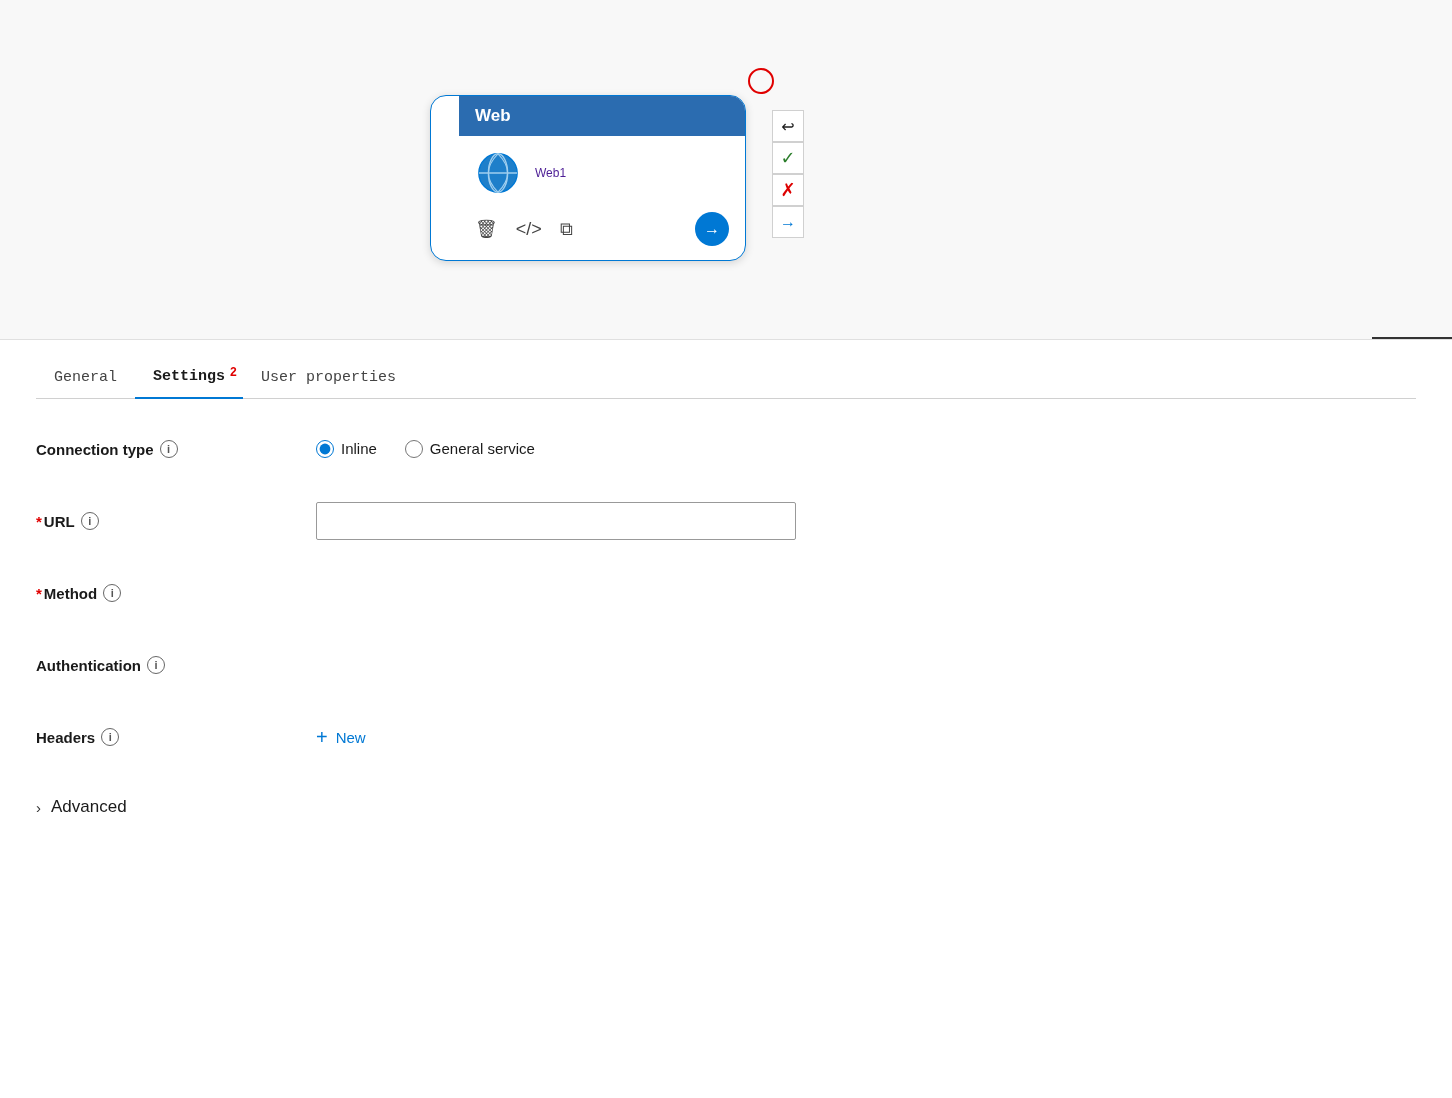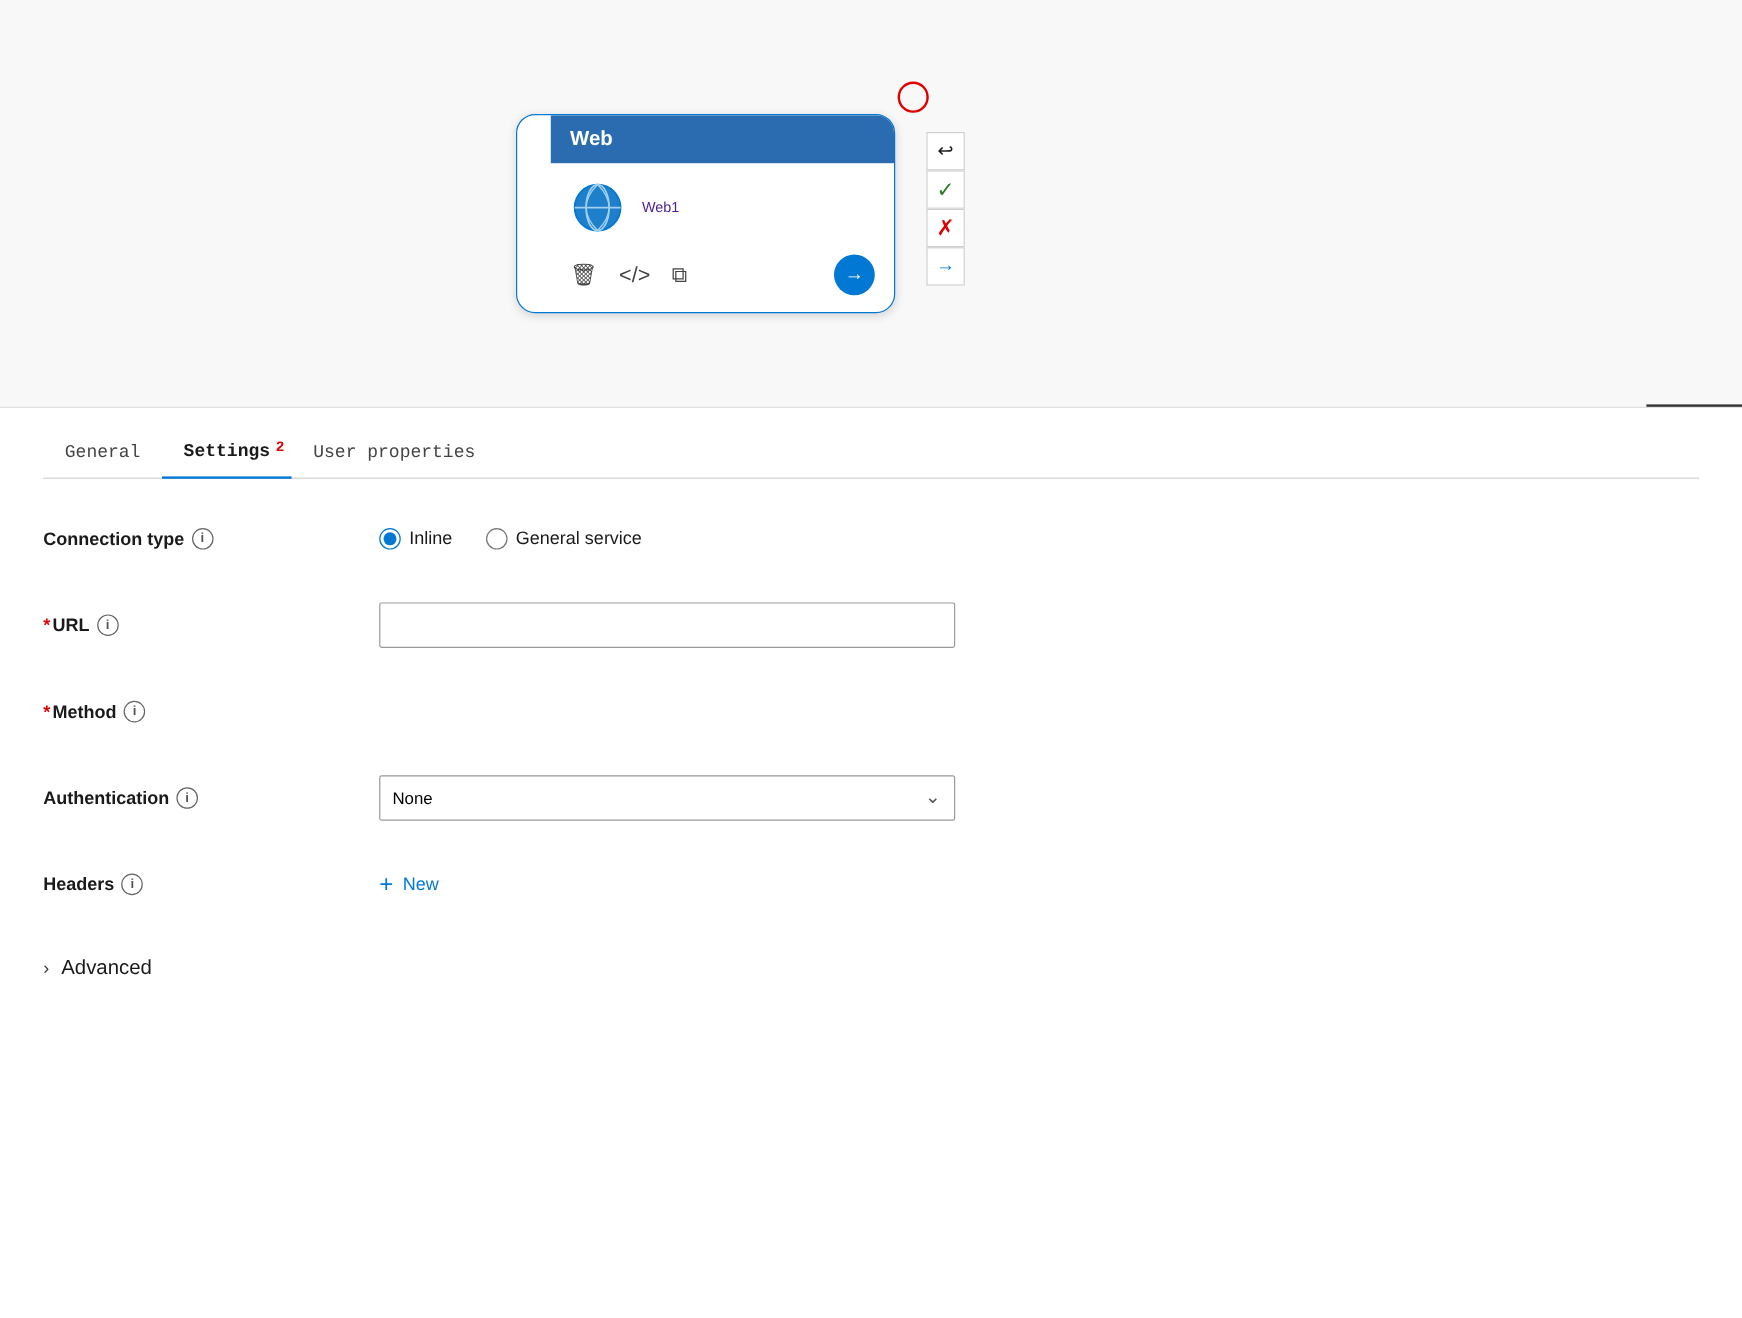--- a/index.html
+++ b/index.html
@@ -384,28 +384,20 @@
         <span><span class="required-star">*</span><span>Method</span></span>
         <span class="info-icon">i</span>
       </div>
     </div>
 
     <div class="form-row">
       <div class="form-label bold">
         <span>Authentication</span>
         <span class="info-icon">i</span>
       </div>
-      <div class="form-control select-wrapper">
-        <select class="select-input">
-          <option value="None" selected="">None</option>
-          <option value="Basic">Basic</option>
-          <option value="OAuth2">OAuth2</option>
-          <option value="Service Principal">Service Principal</option>
-        </select>
-      </div>
     </div>
 
     <div class="form-row">
       <div class="form-label bold">
         <span>Headers</span>
         <span class="info-icon">i</span>
       </div>
       <div class="form-control">
         <button class="new-btn">
           <span class="new-btn-plus">+</span>

